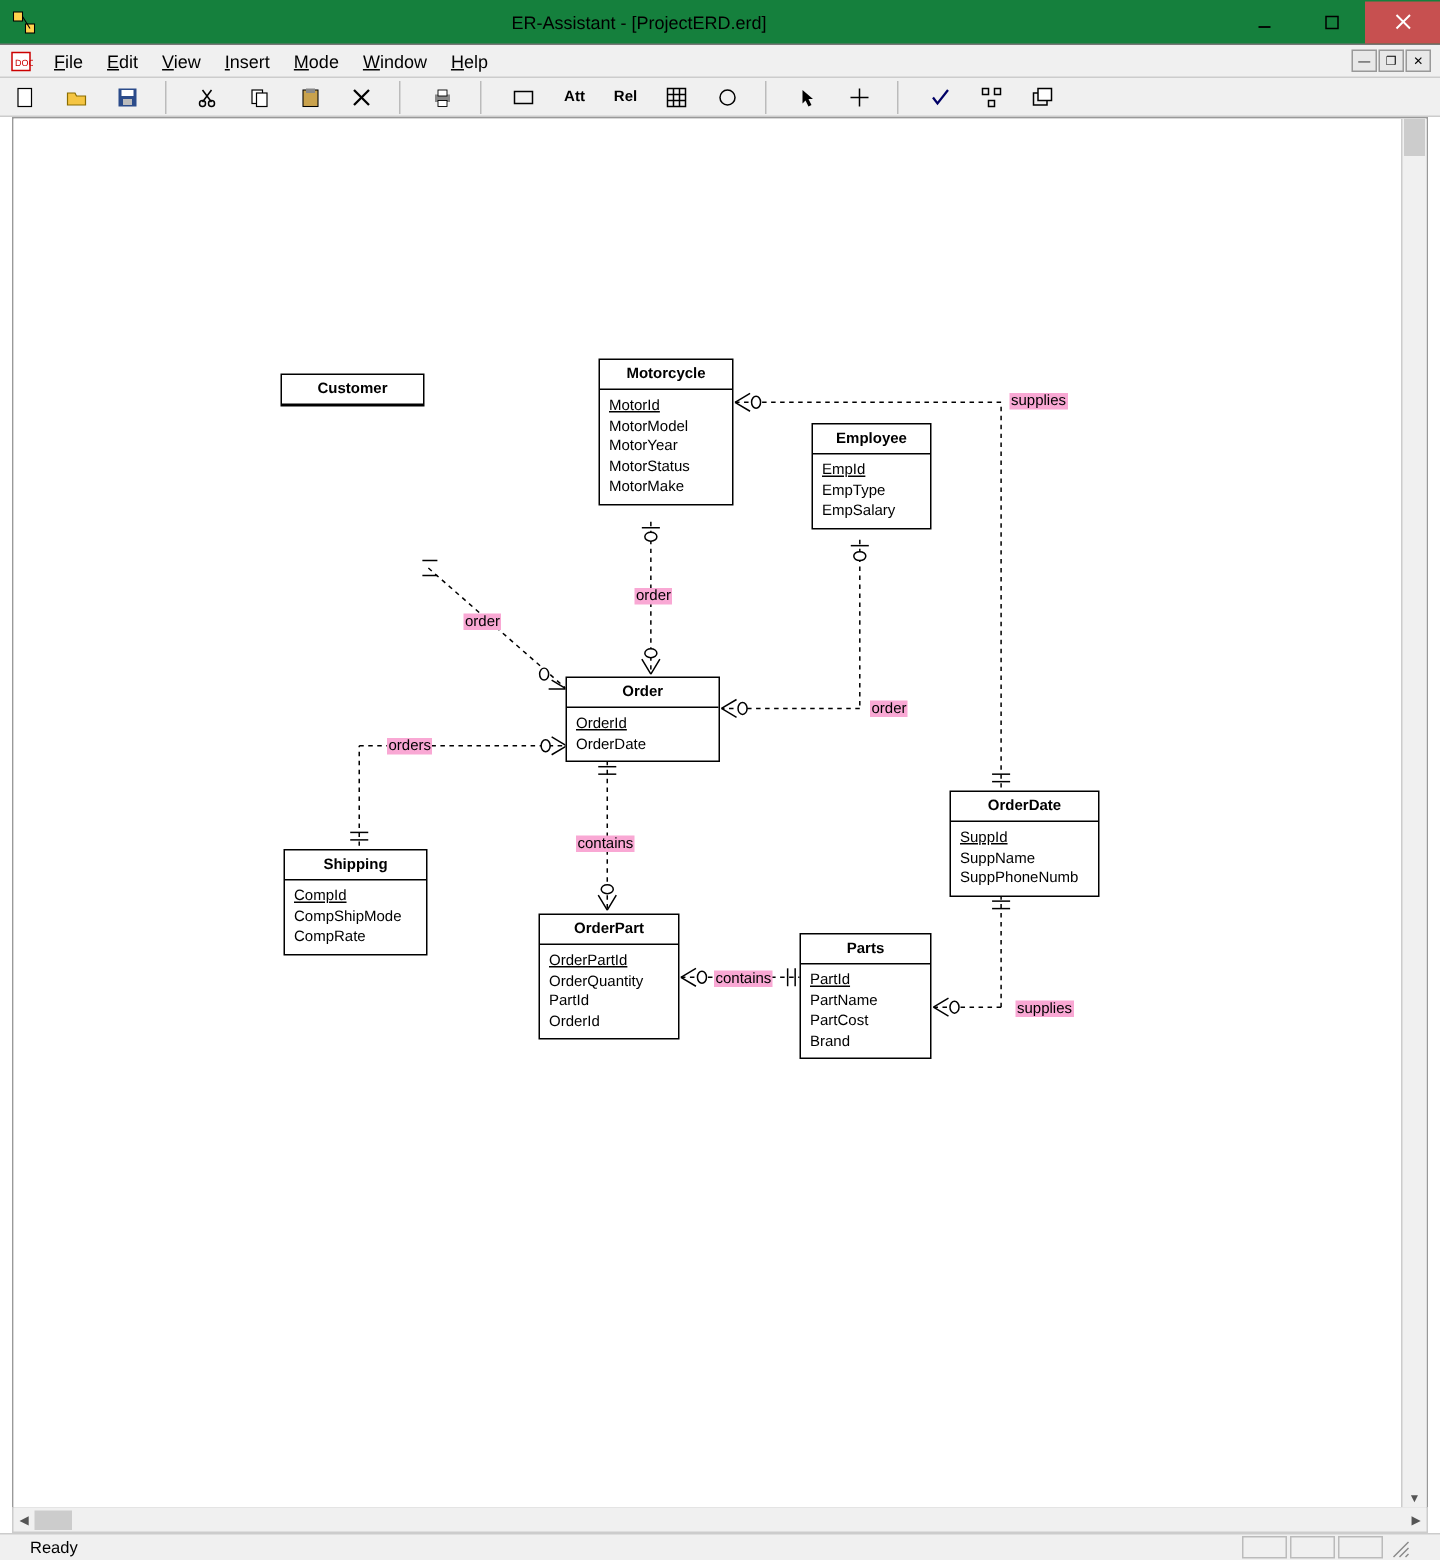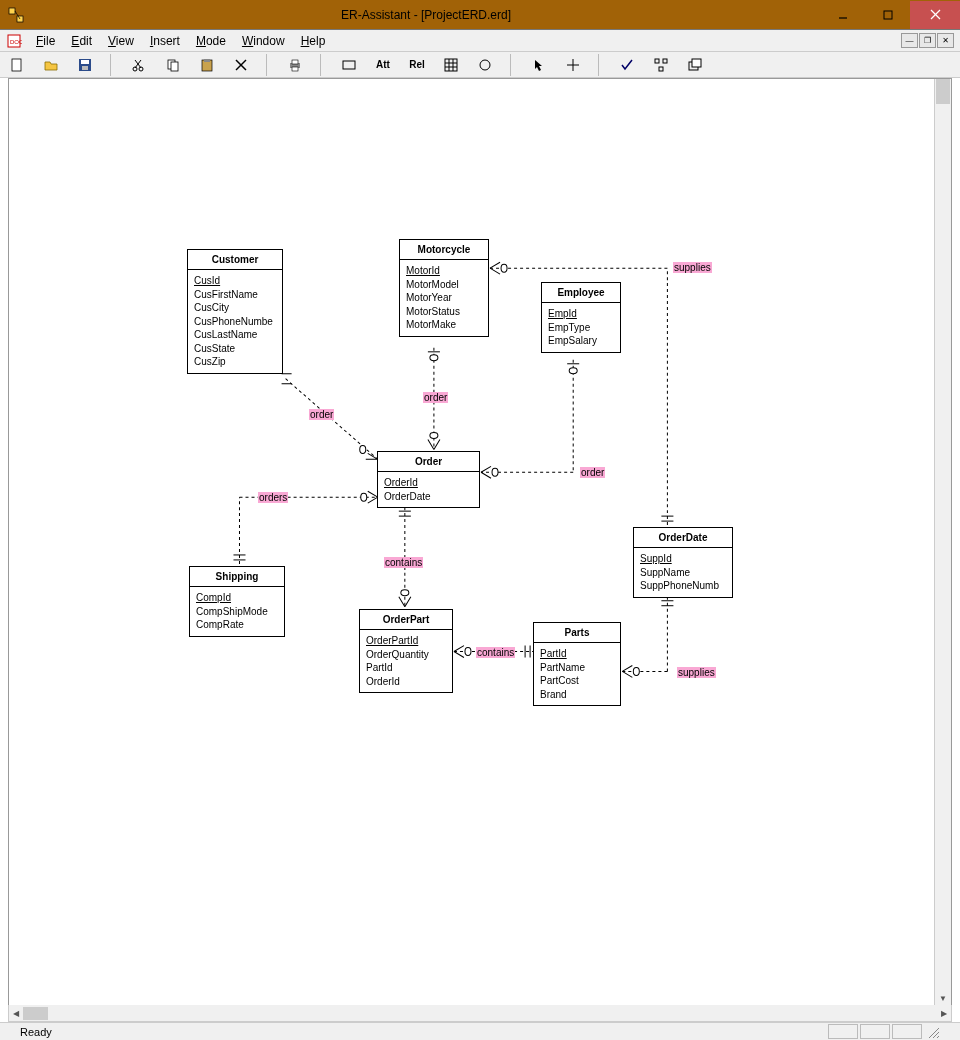--- a/index.html
+++ b/index.html
@@ -1,19 +1,19 @@
 <!DOCTYPE html>
 <html><head>
 <meta charset="utf-8">
 <style>
 * { box-sizing: border-box; margin: 0; padding: 0; }
 body { font-family: "Segoe UI", Tahoma, sans-serif; font-size: 11px; background: #fff; overflow: hidden; }
 
 
-.titlebar { height: 30px; background: #a16207; display: flex; align-items: center; padding: 0 0 0 8px; border-bottom: 1px solid #777; }
+.titlebar { height: 30px; background: #15803d; display: flex; align-items: center; padding: 0 0 0 8px; border-bottom: 1px solid #777; }
 .titlebar-icon { width: 16px; height: 16px; margin-right: 8px; display: inline-flex; }
 .titlebar-title { flex: 1; text-align: center; color: #000; font-size: 12px; }
 .titlebar-controls { display: flex; }
 .titlebar-btn { width: 45px; height: 28px; display: flex; align-items: center; justify-content: center; cursor: pointer; color: #000; }
 .titlebar-btn.close { background: #c75050; color: #fff; width: 50px; }
 
 
 .menubar { height: 22px; background: #f0f0f0; display: flex; align-items: center; padding: 0 6px; border-bottom: 1px solid #ccc; justify-content: space-between; }
 .menubar-icon { width: 16px; height: 16px; margin-right: 6px; display: inline-flex; }
 .menu-item { padding: 2px 8px; cursor: pointer; font-size: 12px; }
@@ -278,29 +278,20 @@
     <div class="rel-label" style="left:414px;top:313px">order</div>
     <div class="rel-label" style="left:571px;top:388px">order</div>
     <div class="rel-label" style="left:249px;top:413px">orders</div>
     <div class="rel-label" style="left:375px;top:478px">contains</div>
     <div class="rel-label" style="left:467px;top:568px">contains</div>
     <div class="rel-label" style="left:664px;top:183px">supplies</div>
     <div class="rel-label" style="left:668px;top:588px">supplies</div>
 
     <div class="entity" style="left:178px;top:170px;width:96px">
       <div class="entity-name">Customer</div>
-      <div class="entity-attrs">
-        <div class="pk">CusId</div>
-        <div>CusFirstName</div>
-        <div>CusCity</div>
-        <div>CusPhoneNumbe</div>
-        <div>CusLastName</div>
-        <div>CusState</div>
-        <div>CusZip</div>
-      </div>
     </div>
 
     <div class="entity" style="left:532px;top:203px;width:80px">
       <div class="entity-name">Employee</div>
       <div class="entity-attrs">
         <div class="pk">EmpId</div>
         <div>EmpType</div>
         <div>EmpSalary</div>
       </div>
     </div>

